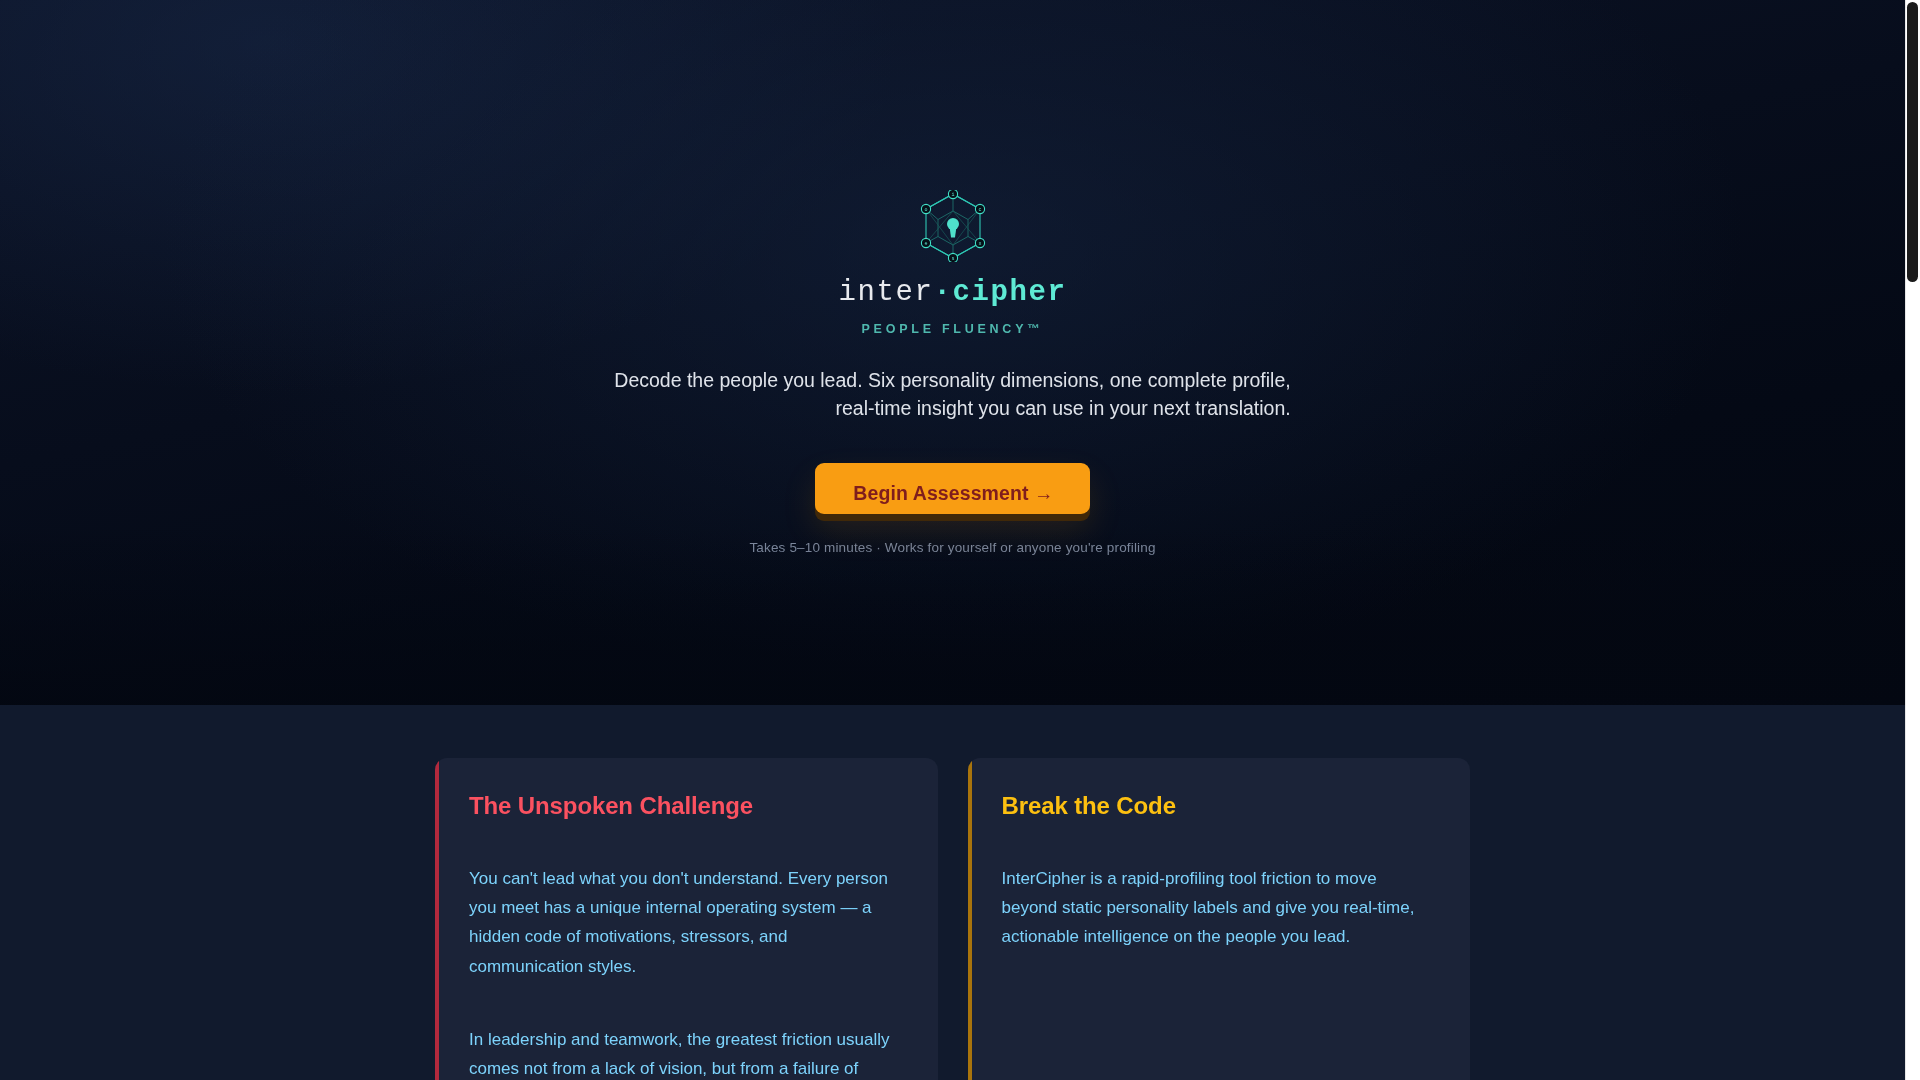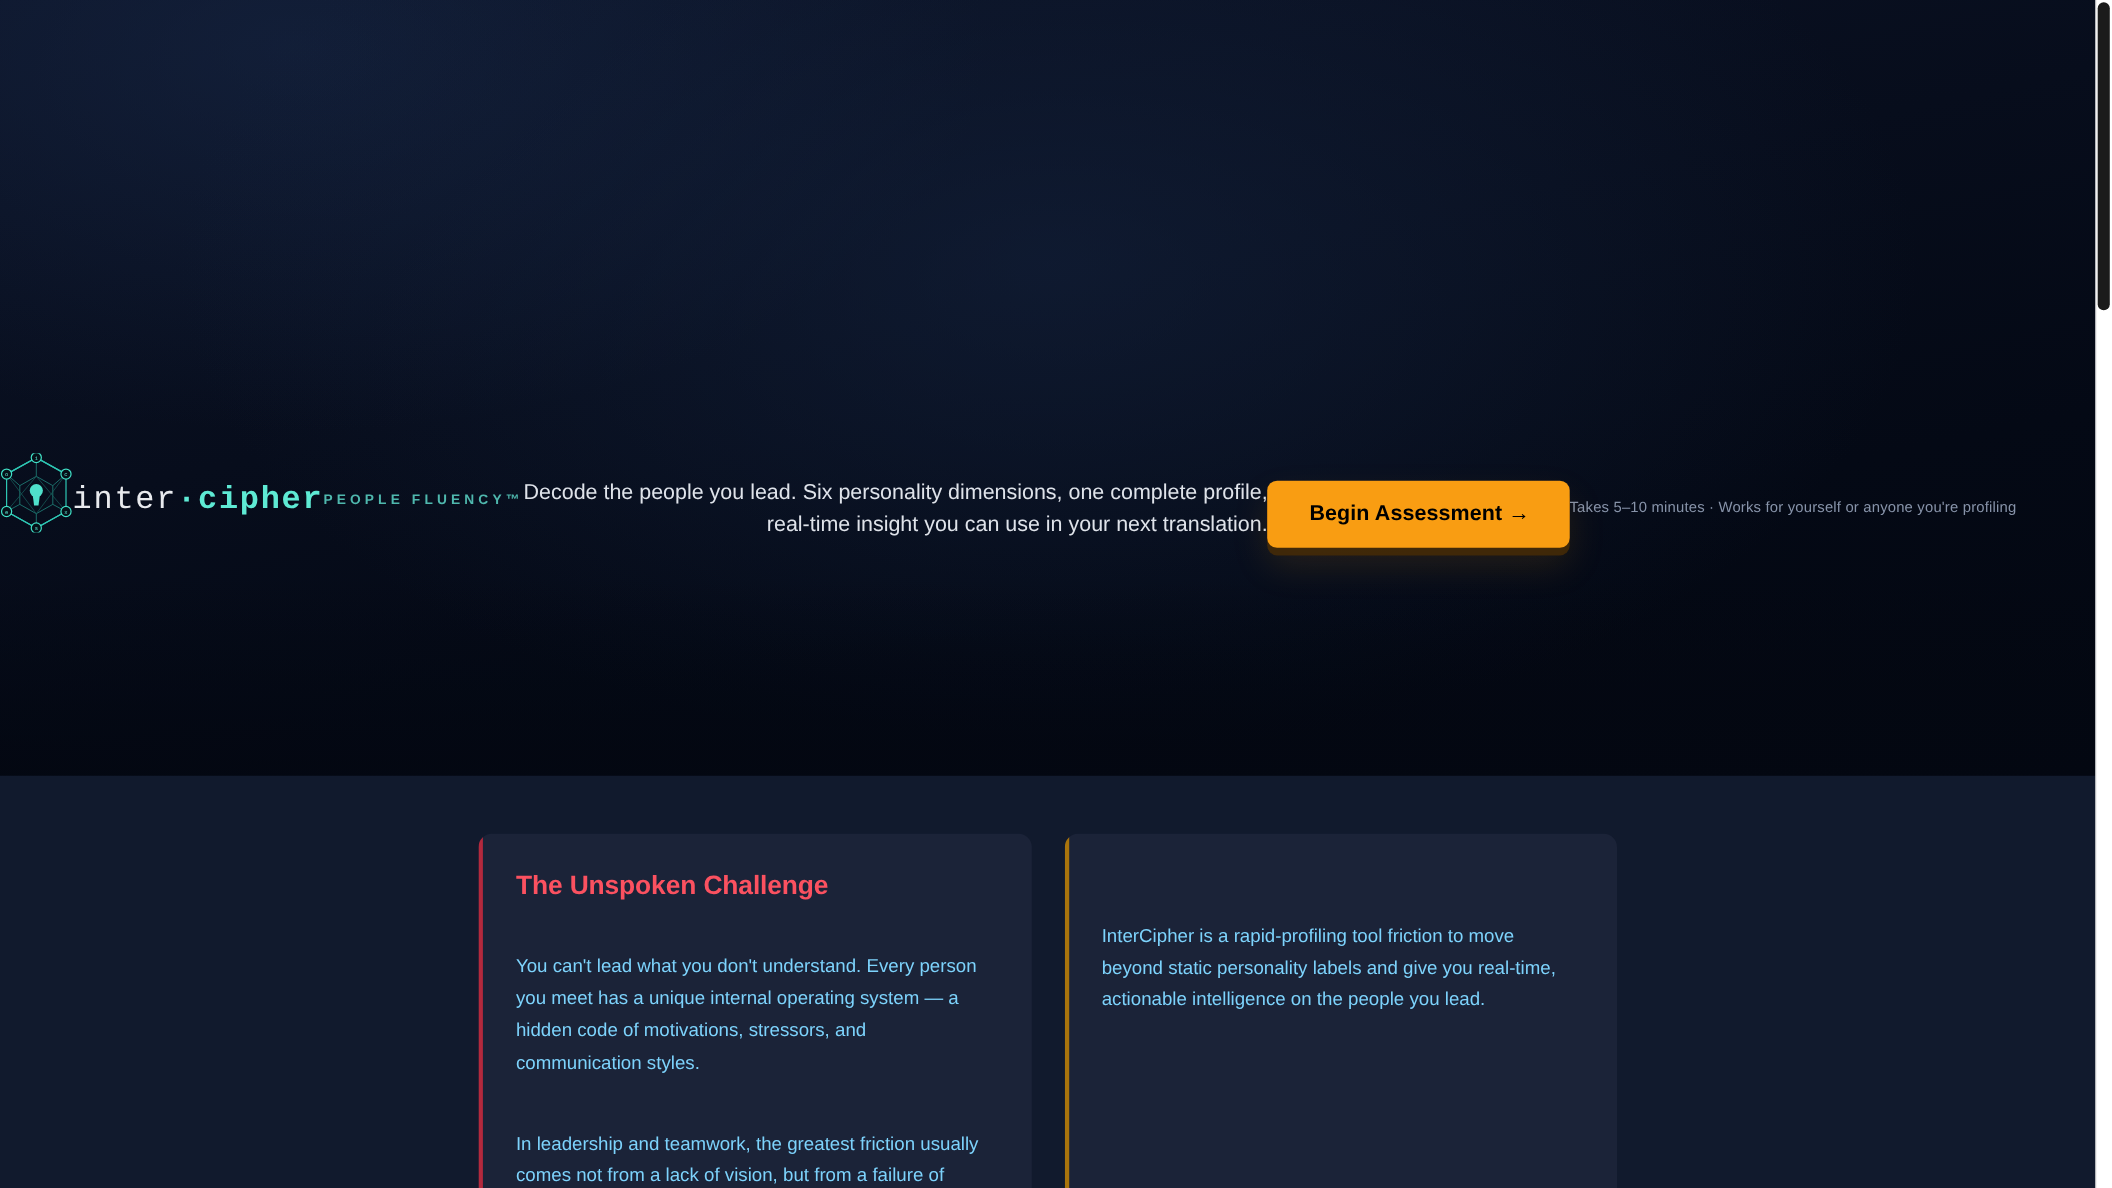--- a/index.html
+++ b/index.html
@@ -17,21 +17,21 @@
     overflow:hidden;
   }
 
   
   .hero {
     height:705px;
     background:
       radial-gradient(ellipse 1100px 620px at 50% 34%, rgba(21,36,64,0.55) 0%, rgba(10,16,33,0.0) 72%),
       radial-gradient(ellipse 900px 500px at 14% 6%, rgba(25,42,74,0.50) 0%, rgba(8,13,28,0) 70%),
       linear-gradient(168deg, #0c1428 0%, #070d1c 42%, #040915 70%, #030711 100%);
-    display:flex; flex-direction:row; align-items:center;
+    display:flex; flex-direction:column; align-items:center;
     padding-top:190px;
     position:relative;
   }
   .hero:after{
     content:""; position:absolute; left:0; right:0; bottom:0; height:180px;
     background:linear-gradient(180deg, rgba(3,7,17,0) 0%, rgba(3,7,17,0.85) 100%);
     pointer-events:none;
   }
 
   .logo-mark { width:66px; height:72px; display:block; }
@@ -57,24 +57,24 @@
     margin-top:30px;
     font-size:19.5px; line-height:1.45;
     color:#dfe3ea; text-align:right; max-width:720px;
     font-weight:400;
   }
 
   .cta-wrap { margin-top:40px; position:relative; }
   .cta {
     appearance:none; border:0; cursor:pointer;
     background:#f99d12;
-    color:#000000;
+    color:#7f1d1d;
     font-family:"Liberation Sans", sans-serif;
     font-weight:700; font-size:19.5px; letter-spacing:0.005em;
-    padding:19px 36px 19px 38px;
+    padding:19px 36px 9px 38px;
     border-radius:9px;
     box-shadow:0 7px 0 rgba(70,43,6,0.85), 0 16px 34px rgba(249,157,18,0.13);
     display:inline-block; white-space:nowrap;
   }
 
   .cta-note {
     margin-top:26px; font-size:13.5px; color:#8793a9;
     letter-spacing:0.012em;
   }
 
@@ -181,20 +181,21 @@
   <section class="section">
     <div class="cards">
 
       <article class="card c-challenge">
         <h2>The Unspoken Challenge</h2>
         <p>You can't lead what you don't understand. Every person you meet has a unique internal operating system — a hidden code of motivations, stressors, and communication styles.</p>
         <p>In leadership and teamwork, the greatest friction usually comes not from a lack of vision, but from a failure of translation. We miss the person in front of us because we're speaking different emotional</p>
       </article>
 
       <article class="card c-code">
+        <h2>Break the Code</h2>
         <p>InterCipher is a rapid-profiling tool friction to move beyond static personality labels and give you real-time, actionable intelligence on the people you lead.</p>
       </article>
 
     </div>
   </section>
 </div>
 
 <div class="sb-track">
   <div class="sb-thumb"></div>
 </div>

